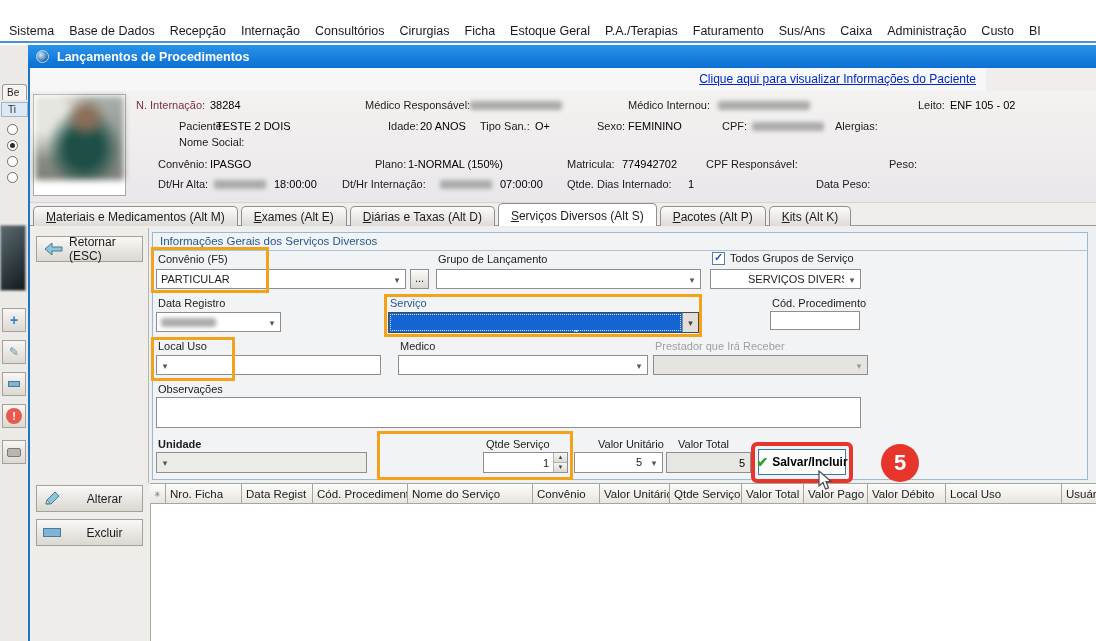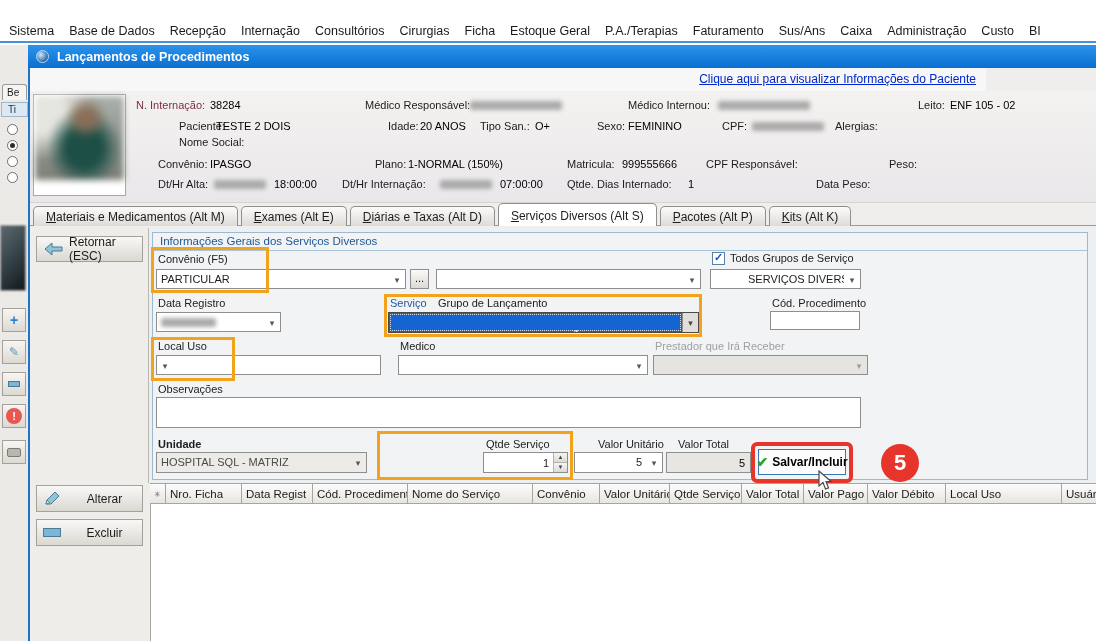--- a/index.html
+++ b/index.html
@@ -207,21 +207,21 @@
     <span class="blur" style="left:722px;top:31px;width:72px;height:9px;"></span>
     <span class="lbl" style="left:792px;top:29px;margin-left:13px;">Alergias:</span>
 
     <span class="lbl" style="left:149px;top:45px;">Nome Social:</span>
 
     <span class="lbl" style="left:128px;top:67px;">Convênio:</span>
     <span class="val" style="left:180px;top:67px;">IPASGO</span>
     <span class="lbl" style="left:345px;top:67px;">Plano:</span>
     <span class="val" style="left:378px;top:67px;">1-NORMAL (150%)</span>
     <span class="lbl" style="left:537px;top:67px;">Matricula:</span>
-    <span class="val" style="left:592px;top:67px;">999555666</span>
+    <span class="val" style="left:592px;top:67px;">774942702</span>
     <span class="lbl" style="left:676px;top:67px;">CPF Responsável:</span>
     <span class="lbl" style="left:859px;top:67px;">Peso:</span>
 
     <span class="lbl" style="left:128px;top:87px;">Dt/Hr Alta:</span>
     <span class="blur" style="left:184px;top:89px;width:52px;height:9px;"></span>
     <span class="val" style="left:244px;top:87px;">18:00:00</span>
     <span class="lbl" style="left:312px;top:87px;">Dt/Hr Internação:</span>
     <span class="blur" style="left:410px;top:89px;width:52px;height:9px;"></span>
     <span class="val" style="left:470px;top:87px;">07:00:00</span>
     <span class="lbl" style="left:537px;top:87px;">Qtde. Dias Internado:</span>
@@ -270,21 +270,21 @@
   <span id="group-title">Informações Gerais dos Serviços Diversos</span>
   <div id="group-line"></div>
 
   <span class="lbl" style="left:158px;top:253px;z-index:7;">Convênio (F5)</span>
   <div class="combo" style="left:156px;top:269px;width:250px;">
     <span class="cval">PARTICULAR</span>
     <span class="arrow">▾</span>
   </div>
   <div class="orange-box" style="left:151px;top:247px;width:118px;height:46px;"></div>
   <div id="browse-btn">...</div>
-  <span class="lbl" style="left:438px;top:253px;margin-top:44px;">Grupo de Lançamento</span>
+  <span class="lbl" style="left:438px;top:253px;">Grupo de Lançamento</span>
   <div class="combo" style="left:436px;top:269px;width:265px;">
     <span class="cval"></span>
     <span class="arrow">▾</span>
   </div>
   <div class="checkbox">
     <span class="checkmark">✓</span>
   </div>
   <span class="lbl" style="left:730px;top:252px;">Todos Grupos de Serviço</span>
   <div class="combo" style="left:710px;top:269px;width:151px;padding-left:33px;">
     <span class="cval">SERVIÇOS DIVERSOS</span>
@@ -319,21 +319,20 @@
   <div class="combo disabled" style="left:653px;top:355px;width:215px;">
     <span class="cval"></span>
     <span class="arrow">▾</span>
   </div>
 
   <span class="lbl" style="left:158px;top:383px;">Observações</span>
   <textarea id="obs" style=""></textarea>
 
   <span class="lbl" style="left:158px;top:438px;font-weight:bold;">Unidade</span>
   <div class="combo soft" style="left:156px;top:452px;width:211px;height:21px;">
-    <span class="cval">HOSPITAL SQL - MATRIZ</span>
     <span class="arrow">▾</span>
   </div>
   <span class="lbl" style="left:486px;top:438px;z-index:7;">Qtde Serviço</span>
   <div id="spinner">
     <span class="sval">1</span>
     <div id="spin-btns">
       <div>▲</div>
       <div>▼</div>
     </div>
   </div>

